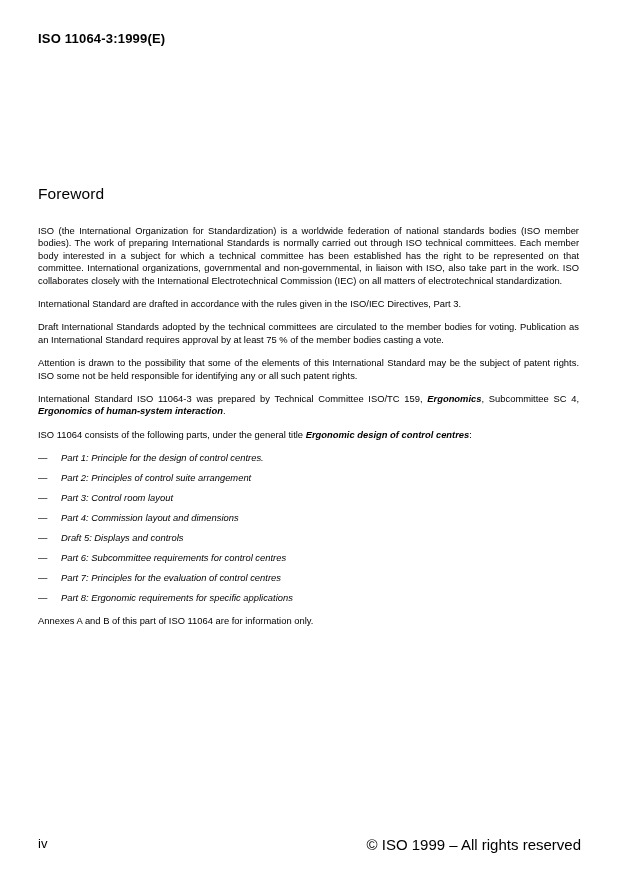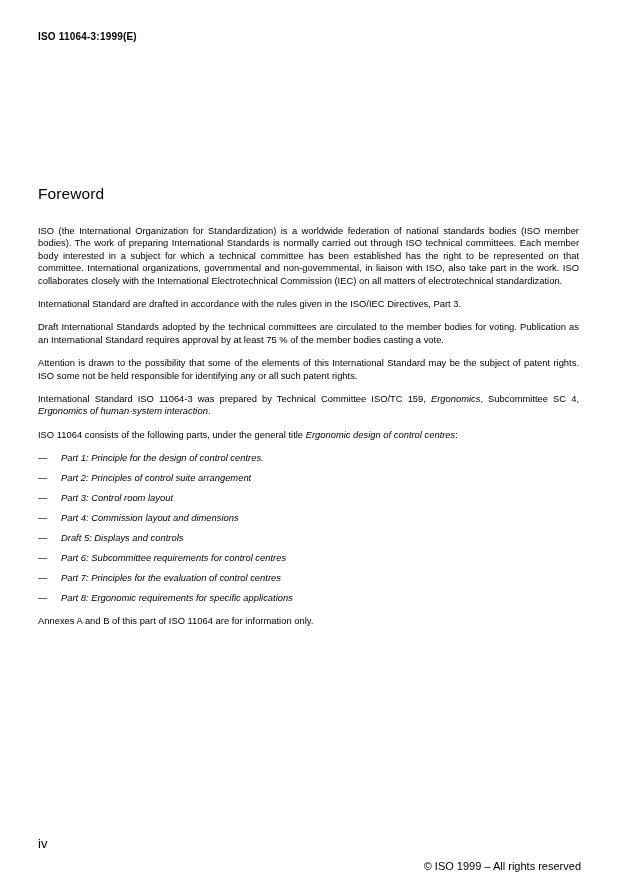--- a/index.html
+++ b/index.html
@@ -18,21 +18,21 @@
   .page {
     position: absolute;
     left: 0; top: 0;
     width: 619px;
     height: 877px;
   }
   .header {
     position: absolute;
     left: 38px;
     top: 31px;
-    font-size: 10px;
+    font-size: 13px;
     font-weight: bold;
     letter-spacing: 0.2px;
   }
   .content {
     position: absolute;
     left: 38px;
     top: 185px;
     width: 543px;
   }
   h1.foreword-title {
@@ -40,21 +40,21 @@
     font-weight: normal;
     margin: 0 0 22px 0;
     letter-spacing: 0.1px;
   }
   p.para {
     font-size: 9.4px;
     line-height: 12.4px;
     margin: 0 2px 11px 0;
     text-align: justify;
   }
-  .italic { font-style: italic; }
+  .italic { font-style: italic; font-weight: bold; }
   ul.parts-list {
     list-style: none;
     margin: 0 0 11px 0;
     padding: 0;
   }
   ul.parts-list li {
     font-size: 9.4px;
     line-height: 12.4px;
     margin: 0 0 7.5px 0;
     padding-left: 23px;
@@ -70,23 +70,22 @@
   .footer-left {
     position: absolute;
     left: 38px;
     top: 836px;
     font-size: 13px;
   }
   .footer-right {
     position: absolute;
     right: 38px;
     top: 836px;
-    font-size: 11px;
+    font-size: 15px;
     text-align: right;
-    margin-top: 24px;
   }
 </style>
 </head>
 <body>
 
 <div class="page">
 
   <div class="header">ISO 11064-3:1999(E)</div>
 
   <div class="content">

